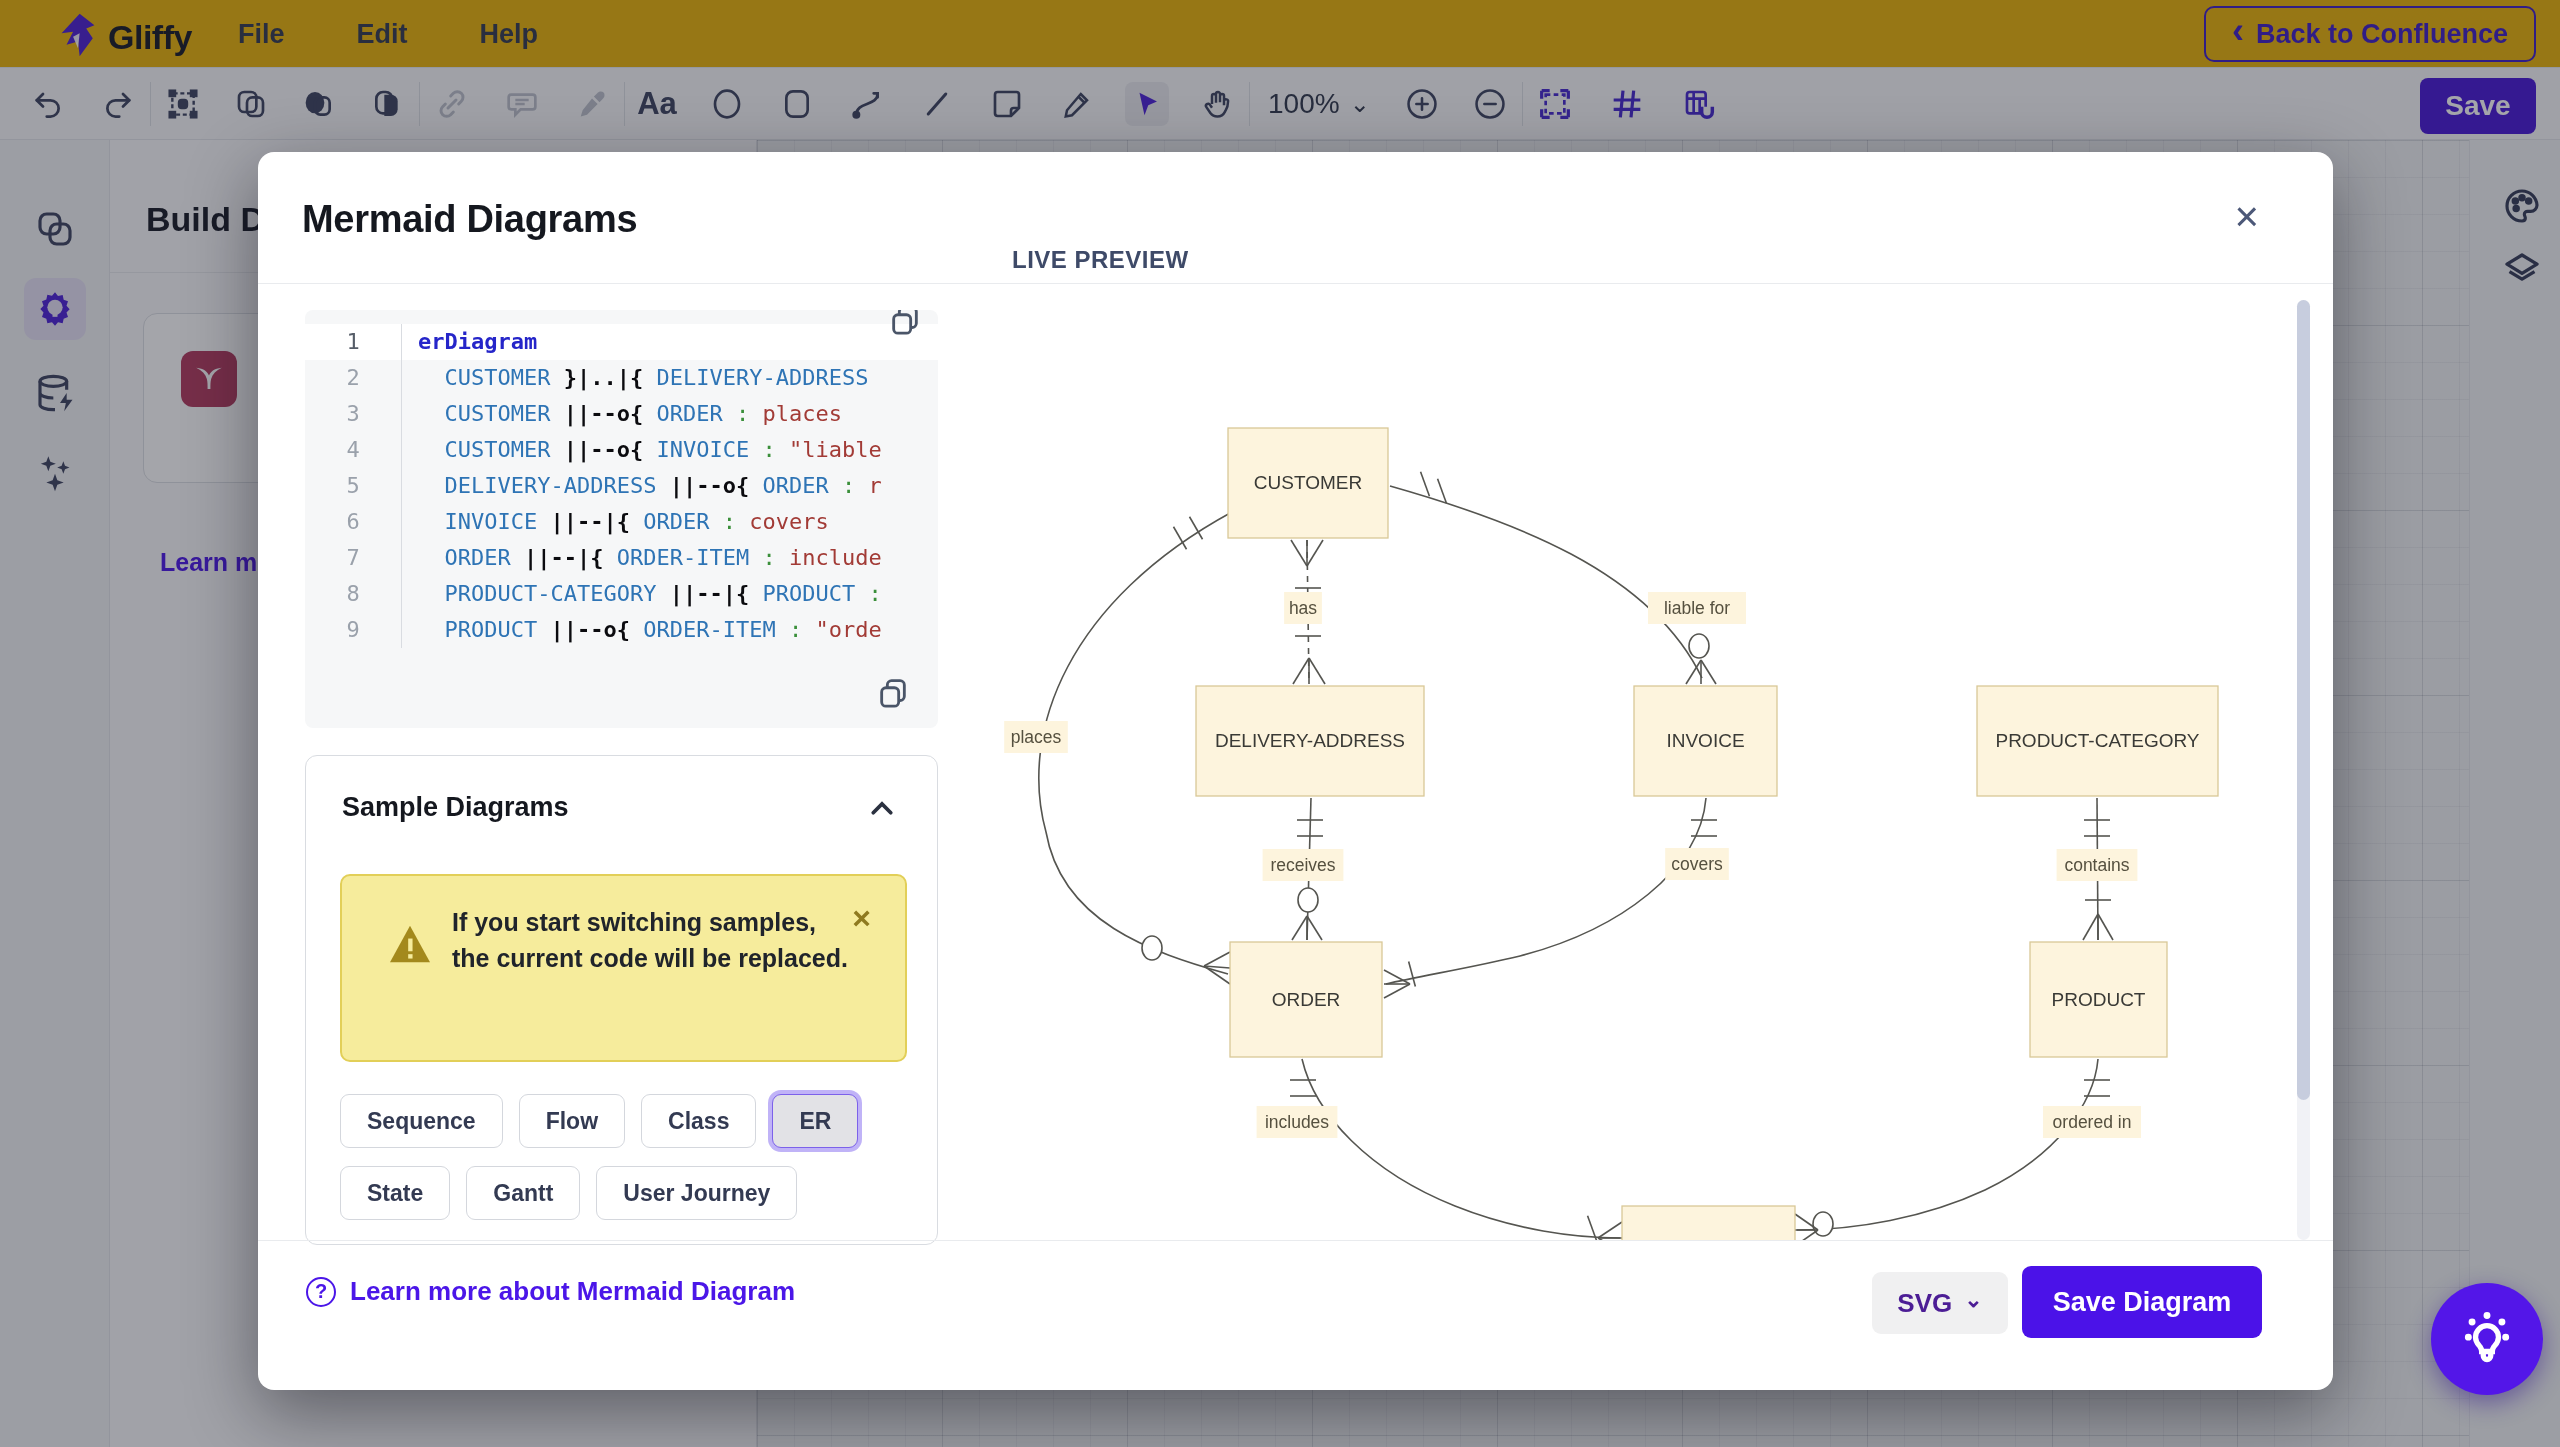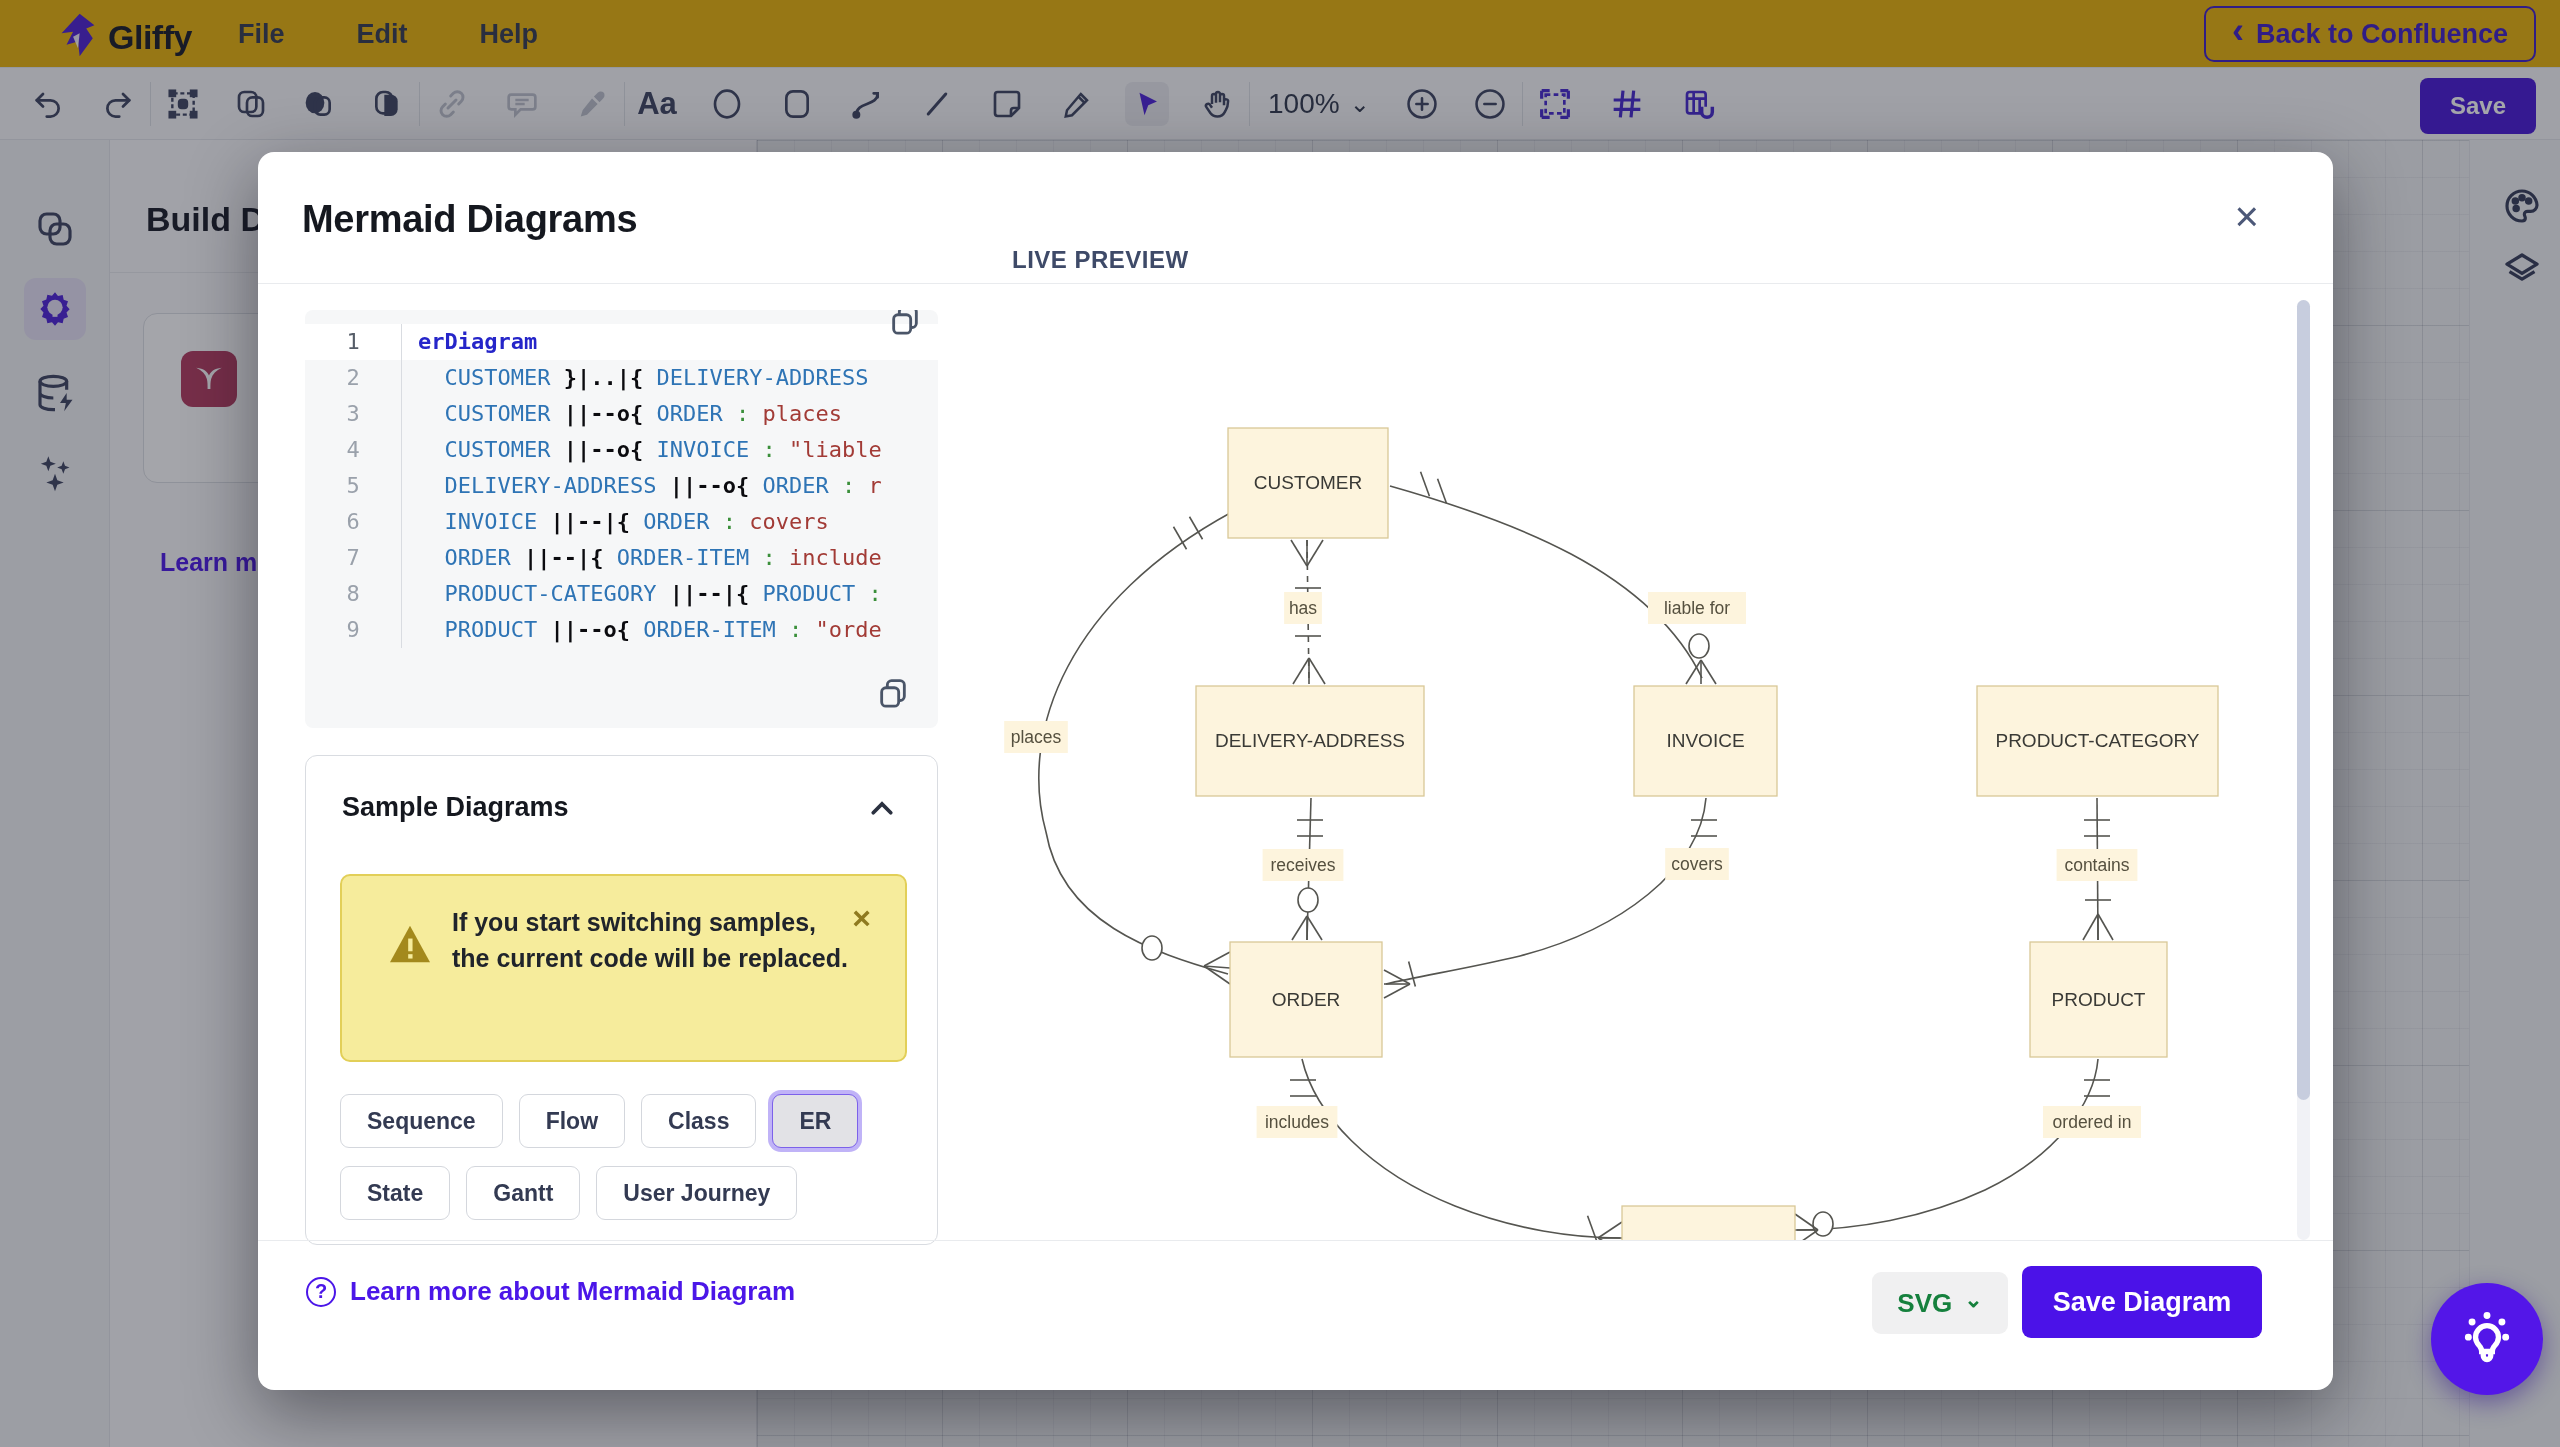--- a/index.html
+++ b/index.html
@@ -18,21 +18,21 @@
   
   .toolbar { position:absolute; left:0; top:68px; width:2560px; height:72px; background:#f8f9fa; border-bottom:1px solid #e3e5e9; z-index:10; display:flex; align-items:center; }
   .ticon { width:44px; height:44px; display:flex; align-items:center; justify-content:center; color:#3c4360; flex:0 0 auto; border-radius:8px; }
   .ticon svg { display:block; }
   .ticon.disabled { color:#bcc0cb; }
   .ticon.sel { background:#e9e9ef; color:#4c20d8; }
   .ticon.purple { color:#4527cf; }
   .tsep { width:1px; height:44px; background:#dcdfe4; margin:0 10px; flex:0 0 auto; }
   .zoomer { display:flex; align-items:center; gap:10px; font-size:28px; color:#30374b; font-weight:500; padding:0 8px; }
   .zoom-chev { font-size:24px; color:#30374b; }
-  .save-btn { position:absolute; right:24px; top:10px; width:116px; height:56px; background:#4716d6; color:#fff; font-size:24px; font-weight:700; border:none; border-radius:8px; }
+  .save-btn { position:absolute; right:24px; top:10px; width:116px; height:56px; background:#4716d6; color:#fff; font-size:28px; font-weight:700; border:none; border-radius:8px; }
 
   
   .side-iconbar { position:absolute; left:0; top:140px; width:110px; bottom:0; background:#f2f3f5; border-right:1px solid #e3e5e9; z-index:5; }
   .side-icon { position:absolute; left:24px; width:62px; height:62px; display:flex; align-items:center; justify-content:center; color:#3c4360; border-radius:12px; }
   .side-icon.sel { background:#e6e2f6; color:#4c20d8; }
 
   
   .left-panel { position:absolute; left:110px; top:140px; width:647px; bottom:0; background:#fbfbfc; border-right:1px solid #e3e5e9; z-index:5; }
   .panel-title { position:absolute; left:36px; top:60px; font-size:34px; font-weight:800; color:#171a26; white-space:nowrap; }
   .panel-divider { position:absolute; left:0; top:132px; width:100%; height:1px; background:#e8eaed; }
@@ -97,21 +97,21 @@
 
   
   .preview-label { position:absolute; left:754px; top:94px; font-size:24px; font-weight:800; color:#3e4a68; letter-spacing:0.5px; }
   .preview { position:absolute; left:742px; top:148px; width:1310px; height:940px; overflow:hidden; }
   .pv-scroll { position:absolute; right:23px; top:148px; width:13px; height:940px; background:#f1f2f6; border-radius:7px; }
   .pv-thumb { position:absolute; left:0; top:0; width:13px; height:800px; background:#c7cdde; border-radius:7px; }
 
   
   .foot-link { position:absolute; left:48px; top:1124px; display:flex; align-items:center; gap:14px; color:#4b16e8; font-size:26px; font-weight:700; }
   .q-circle { width:30px; height:30px; border:2.5px solid #4b16e8; border-radius:50%; display:flex; align-items:center; justify-content:center; font-size:20px; font-weight:700; }
-  .fmt-btn { position:absolute; left:1614px; top:1120px; width:136px; height:62px; background:#f0f0f1; border-radius:9px; border:none; display:flex; align-items:center; justify-content:center; gap:12px; font-size:26px; font-weight:700; color:#15803d; }
+  .fmt-btn { position:absolute; left:1614px; top:1120px; width:136px; height:62px; background:#f0f0f1; border-radius:9px; border:none; display:flex; align-items:center; justify-content:center; gap:12px; font-size:26px; font-weight:700; color:#4c1d95; }
   .build-btn { position:absolute; left:1764px; top:1114px; width:240px; height:72px; background:#4b12e8; border:none; border-radius:9px; color:#fff; font-size:27px; font-weight:800; }
 
   
   .fab { position:absolute; left:2431px; top:1283px; width:112px; height:112px; border-radius:50%; background:#5316e8; z-index:70; display:flex; align-items:center; justify-content:center; color:#fff; box-shadow:0 8px 24px rgba(40,10,140,.45); }
 
   svg text { font-family:"Liberation Sans", sans-serif; }
 </style>
 </head>
 <body>
 

